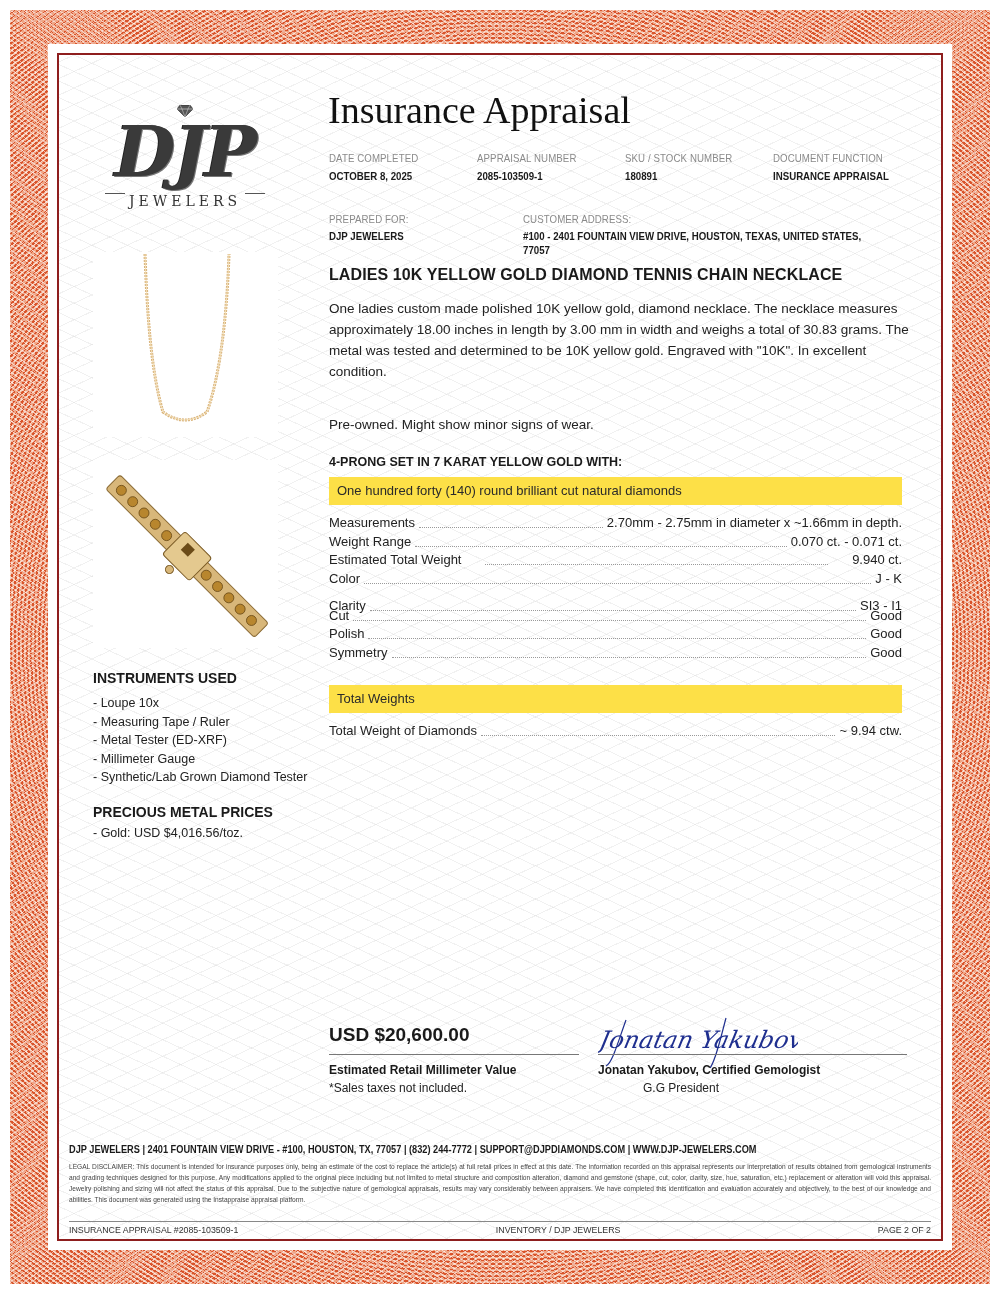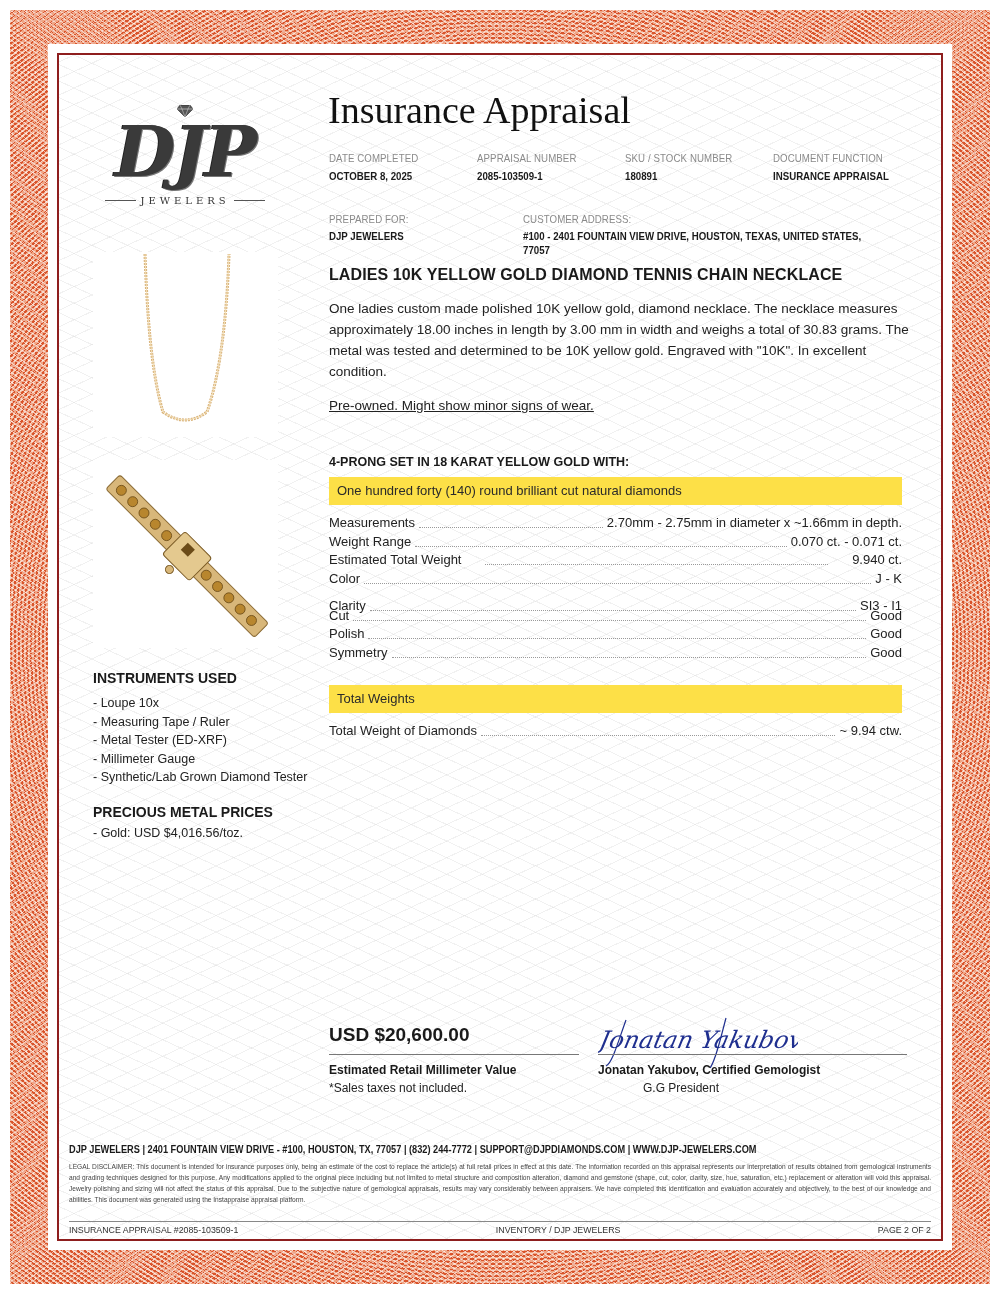--- a/index.html
+++ b/index.html
@@ -34,41 +34,41 @@
   .logo-letters {
     position: absolute; left: 4px; top: 12px; width: 152px; height: 70px;
     font-family: "DejaVu Serif", serif; font-size: 70px; line-height: 70px; font-weight: bold;
     letter-spacing: -2px; text-align: center;
     color: #3a3a3a;
     text-shadow: 1px 1px 0 #777, -1px 0 0 #222;
     font-style: italic;
   }
   .logo-sub {
     position: absolute; left: 0; top: 88px; width: 160px; height: 14px;
-    display: flex; align-items: center; justify-content: center; gap: 4px;
-    font-family: "DejaVu Serif", serif; font-size: 10px; letter-spacing: 4px; color: #333;
+    display: flex; align-items: flex-start; justify-content: center; gap: 4px;
+    font-family: "DejaVu Serif", serif; font-size: 14px; letter-spacing: 4px; color: #333;
   }
   .logo-sub .line { flex: 1; height: 1px; background: #555; }
 
   
   .title {
     position: absolute; left: 328px; top: 88px;
     font-family: "Liberation Serif", "DejaVu Serif", serif; font-size: 38px; color: #111; font-weight: normal;
   }
 
   .meta-label { position: absolute; font-family: "Liberation Sans", sans-serif; font-size: 11px; color: #8a8a8a; letter-spacing: 0.1px; transform: scaleX(0.88); transform-origin: left; }
   .meta-value { position: absolute; font-family: "Liberation Sans", sans-serif; font-size: 11px; font-weight: bold; color: #1a1a1a; transform: scaleX(0.88); transform-origin: left; }
 
   .product-title {
     position: absolute; left: 329px; top: 266px; font-size: 16px; font-weight: bold; color: #1a1a1a; letter-spacing: 0.1px;
   }
   .description {
     position: absolute; left: 329px; top: 298px; width: 590px; font-size: 13.5px; line-height: 21px; color: #222;
   }
-  .preowned { position: absolute; left: 329px; top: 398px; font-size: 13.5px; color: #222; text-decoration: underline; }
+  .preowned { position: absolute; left: 329px; top: 417px; font-size: 13.5px; color: #222; }
 
   .setting-title { position: absolute; left: 329px; top: 455px; font-size: 12.5px; font-weight: bold; color: #1a1a1a; }
   .gray-bar {
     position: absolute; left: 329px; width: 573px; height: 28px; background: #fde047;
     font-size: 13px; color: #2a2a2a; padding-left: 8px; line-height: 28px;
   }
 
   .spec-row {
     position: absolute; left: 329px; width: 573px; height: 18px; display: flex; align-items: flex-end;
     font-size: 13px; color: #222; line-height: 18px;
@@ -130,21 +130,21 @@
 <div class="meta-label" style="left:329px;top:213px;">PREPARED FOR:</div>
 <div class="meta-value" style="left:329px;top:230px;">DJP JEWELERS</div>
 <div class="meta-label" style="left:523px;top:213px;">CUSTOMER ADDRESS:</div>
 <div class="meta-value" style="left:523px;top:230px;">#100 - 2401 FOUNTAIN VIEW DRIVE, HOUSTON, TEXAS, UNITED STATES,</div>
 <div class="meta-value" style="left:523px;top:244px;">77057</div>
 
 <h2 class="product-title">LADIES 10K YELLOW GOLD DIAMOND TENNIS CHAIN NECKLACE</h2>
 <p class="description">One ladies custom made polished 10K yellow gold, diamond necklace. The necklace measures approximately 18.00 inches in length by 3.00 mm in width and weighs a total of 30.83 grams. The metal was tested and determined to be 10K yellow gold. Engraved with "10K". In excellent condition.</p>
 <p class="preowned">Pre-owned. Might show minor signs of wear.</p>
 
-<div class="setting-title">4-PRONG SET IN 18 KARAT YELLOW GOLD WITH:</div>
+<div class="setting-title">4-PRONG SET IN 7 KARAT YELLOW GOLD WITH:</div>
 <div class="gray-bar" style="top:477px;">One hundred forty (140) round brilliant cut natural diamonds</div>
 
 <div class="spec-row" style="top:514px;">
   <span class="k">Measurements</span>
     <span class="dots"></span>
     <span class="v">2.70mm - 2.75mm in diameter x ~1.66mm in depth.</span>
 </div>
 <div class="spec-row" style="top:533px;">
   <span class="k">Weight Range</span>
     <span class="dots"></span>

